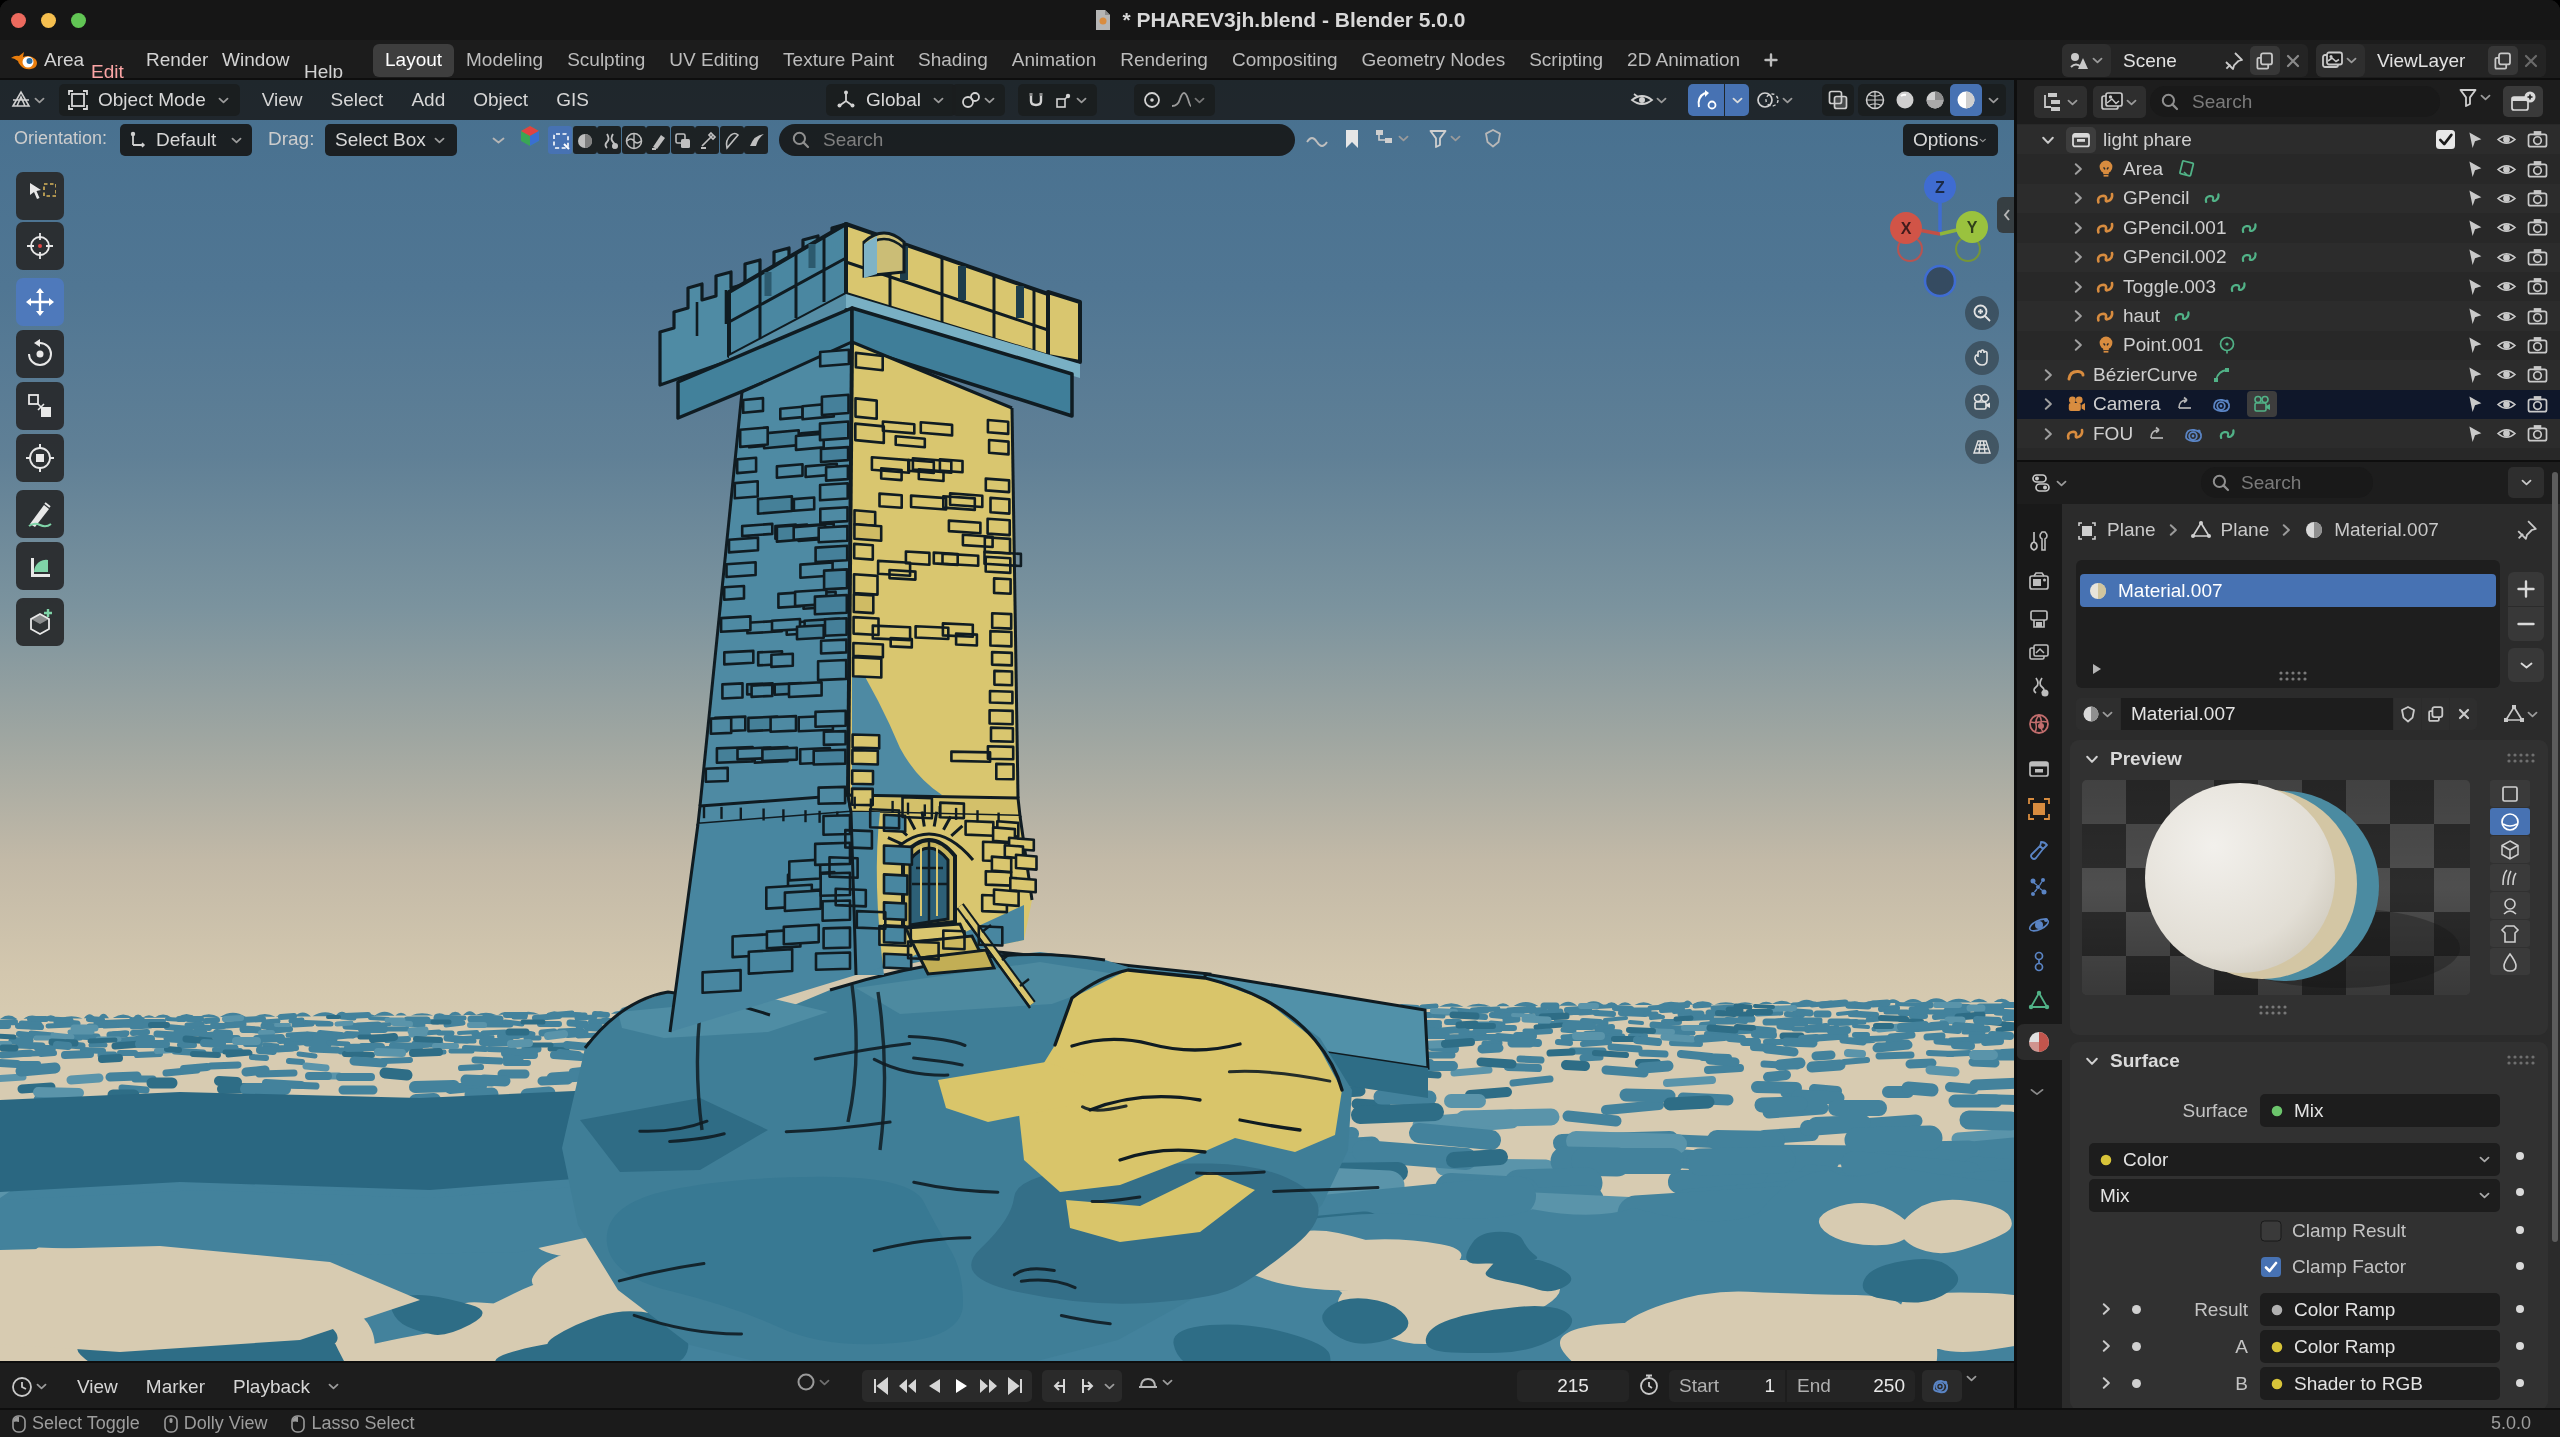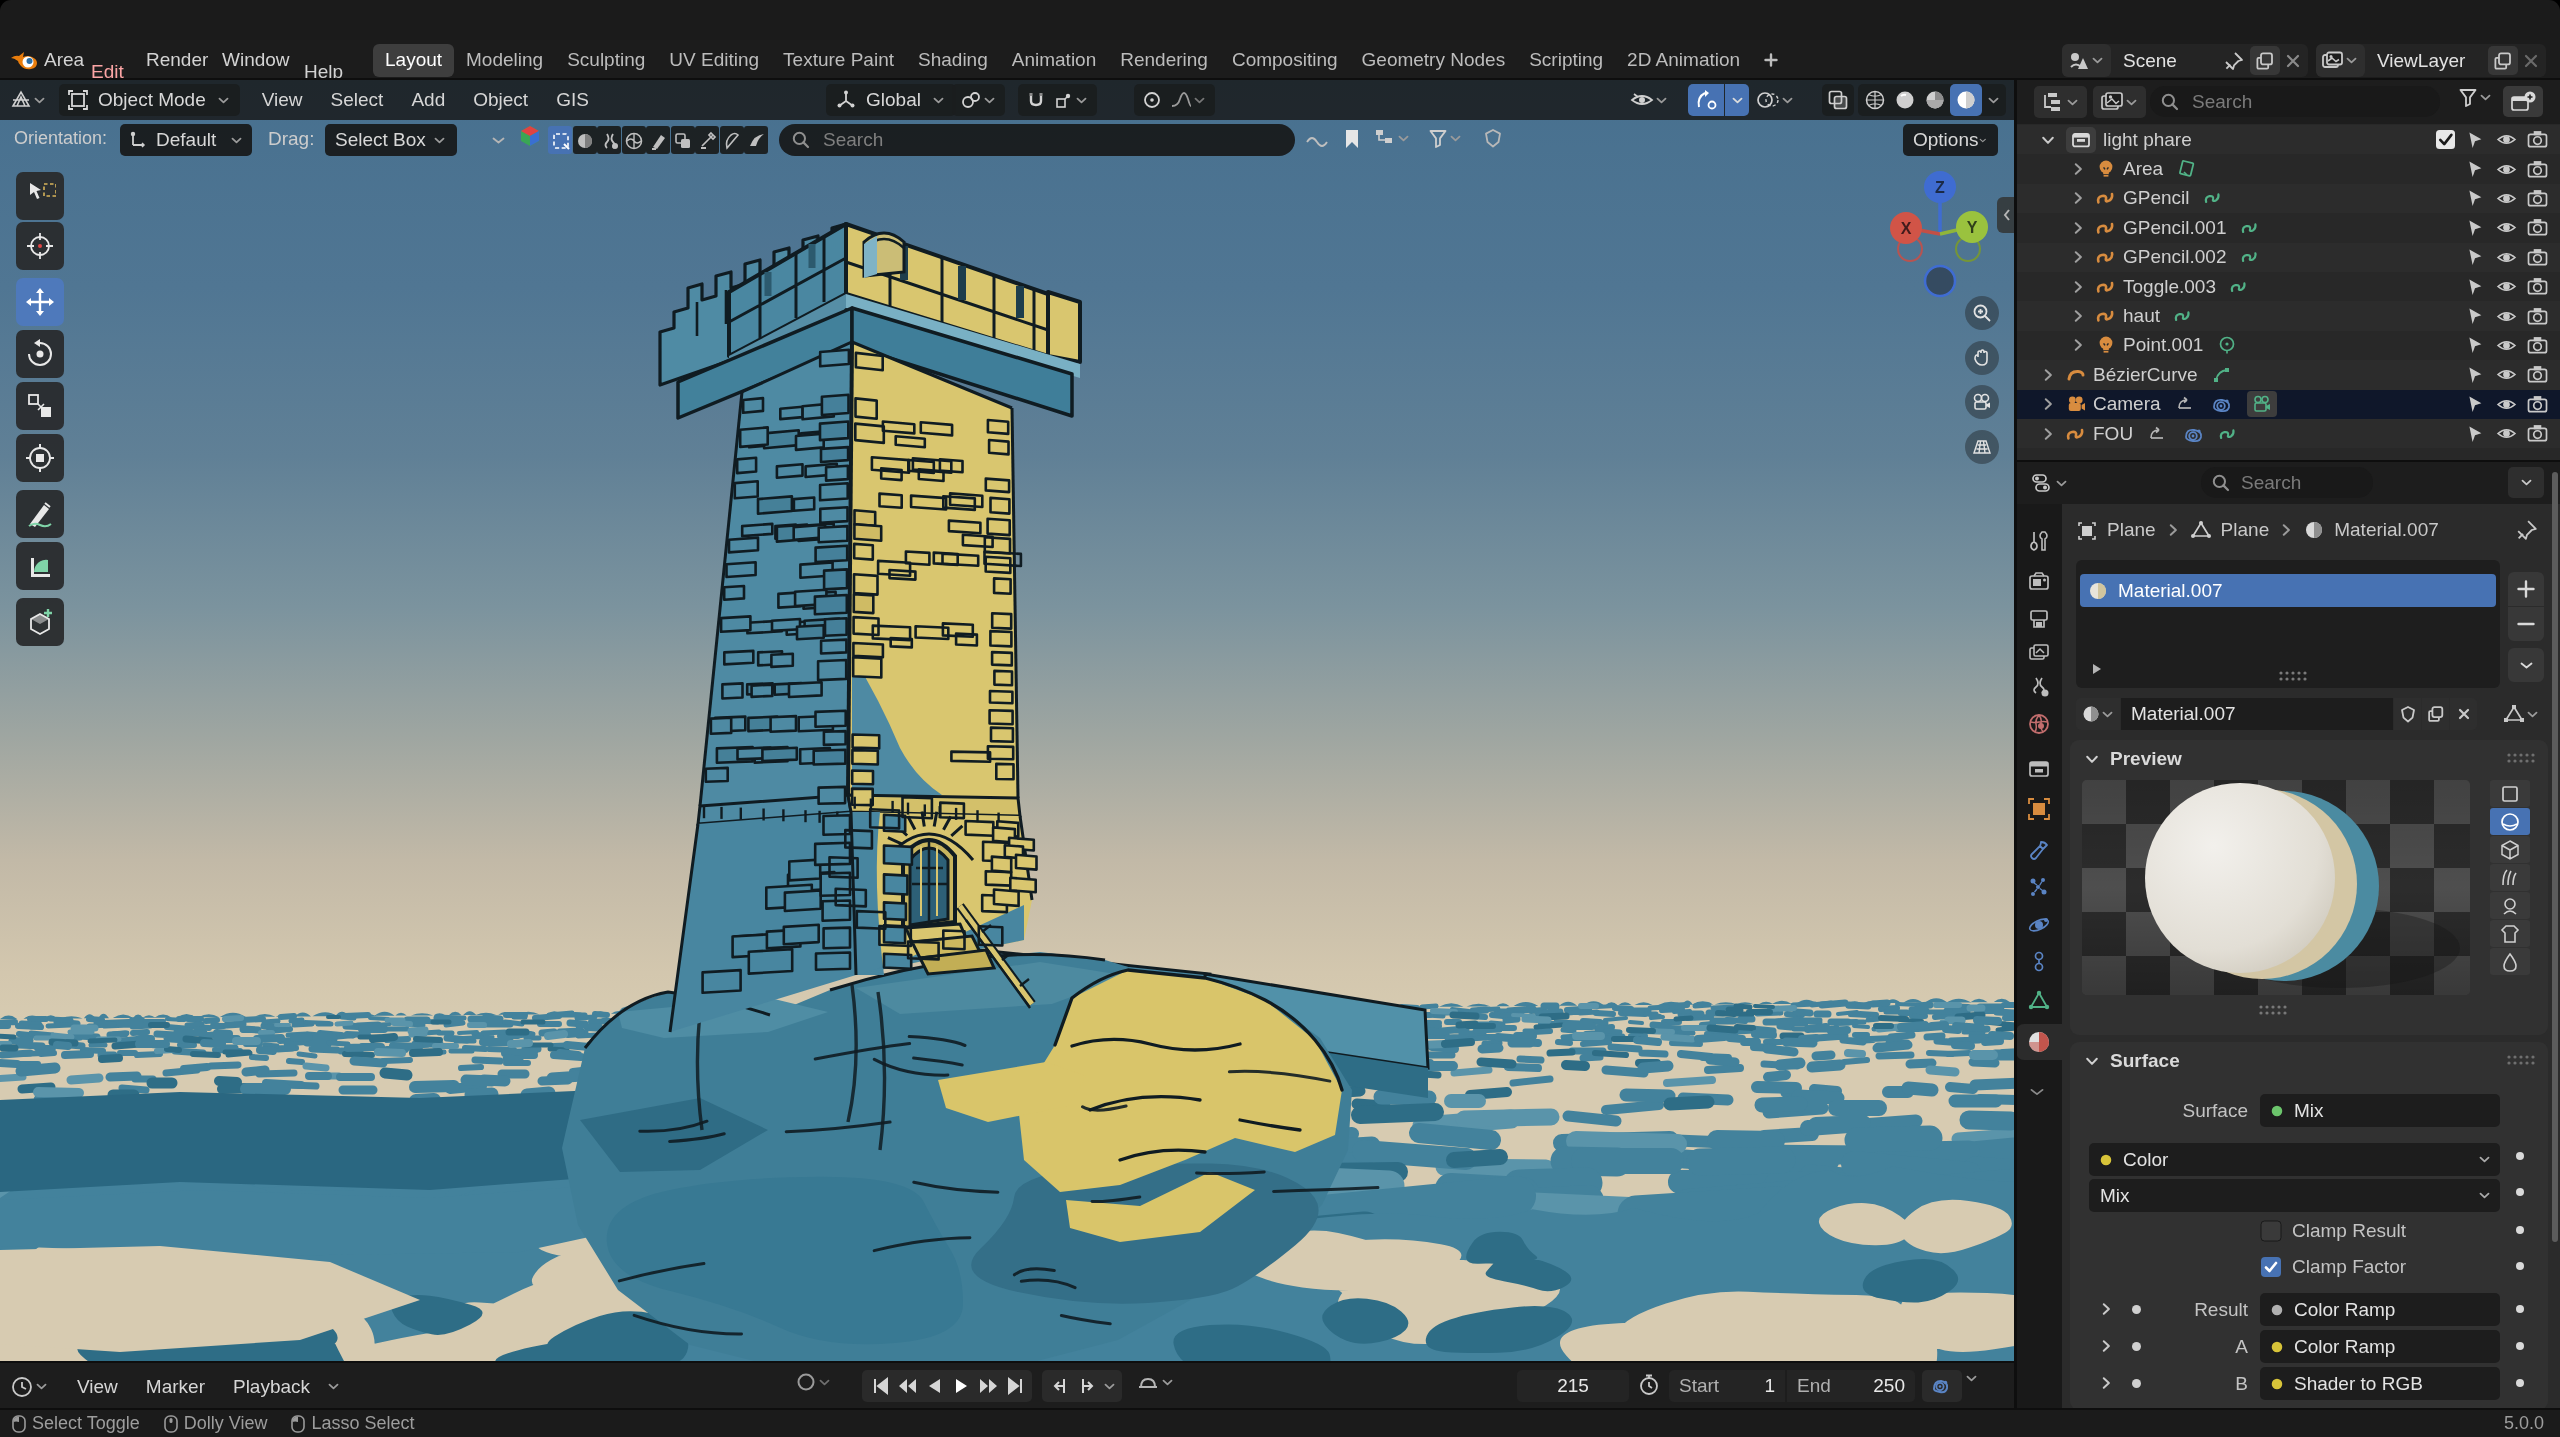--- a/index.html
+++ b/index.html
@@ -29,20 +29,35 @@
 .panel{position:absolute;left:54px;width:478px;background:#313131;border-radius:9px}
 .phead{color:#dadada;font-size:19px;font-weight:700}
 .fld{position:absolute;background:#1d1d1d;border-radius:5px;display:flex;align-items:center;color:#e3e3e3;font-size:19px;height:33px}
 .flbl{position:absolute;color:#c3c3c3;font-size:19px;text-align:right}
 .tl{left:0;top:1363px;width:2016px;height:47px;background:#1d1d1d}
 .sb{left:0;top:1410px;width:2560px;height:27px;background:#1b1b1b;color:#9d9d9d;font-size:18px}
 .border{position:absolute;background:#0e0e0e}
 </style></head><body>
 <div class="win">
 
+<div class="abs tb flex">
+<div class="light" style="position:absolute;left:11px;top:13px;background:#ec6a5e"></div>
+<div class="light" style="position:absolute;left:41px;top:13px;background:#f5bf4f"></div>
+<div class="light" style="position:absolute;left:71px;top:13px;background:#61c554"></div>
+<div class="abs flex" style="left:0;top:0;width:2560px;height:40px;justify-content:center">
+        <span style="margin-right:10px;display:flex">
+          <svg width="18" height="22" viewBox="0 0 18 22">
+            <path d="M2 1 L11 1 L16 6 L16 21 L2 21 Z" fill="#b5b5b5"></path>
+            <path d="M11 1 L11 6 L16 6" fill="#8a8a8a"></path>
+            <circle cx="9" cy="12" r="3.5" fill="#d98c3f"></circle>
+          </svg>
+        </span>
+        <span class="title">* PHAREV3jh.blend - Blender 5.0.0</span>
+      </div>
+</div>
 <div class="abs topbar flex">
 <div class="abs" style="left:10px;top:8px;display:flex">
         <svg width="30" height="24" viewBox="0 0 30 24">
           <path d="M8 13 Q4 10 1 10 Q5 7 9 8 L14 4 L13 9 Q18 7 22 9 Q27 11 27 15 Q27 20 21 21 Q15 22 11 18 Q8 15 8 13 Z" fill="#e87d0d"></path>
           <circle cx="18" cy="14" r="5.5" fill="#fff"></circle>
           <circle cx="19.5" cy="13" r="3" fill="#2b6fa8"></circle>
         </svg>
       </div>
 <div class="abs" style="left:44px;top:0;height:40px;display:flex;align-items:center;color:#d3d3d3;font-size:19px">Area</div>
 <div class="abs" style="left:91px;top:12px;height:40px;display:flex;align-items:center;color:#fca5a5;font-size:19px">Edit</div>
@@ -1998,19 +2013,19 @@
       </span>
       <span style="margin-left:4px">Dolly View</span>
 <span style="display:flex;margin-left:22px">
         <svg width="18" height="20" viewBox="0 0 18 20">
           <rect x="3" y="2" width="12" height="16" rx="5" stroke="#9a9a9a" stroke-width="1.6" fill="none"></rect>
           <path d="M3.5 8 Q6 7 9 8 L9 2.5 Q4.5 2.5 3.5 6 Z" fill="#9a9a9a"></path>
         </svg>
       </span>
       <span style="margin-left:4px">Lasso Select</span>
 <div style="flex:1"></div>
-      <span style="margin-right:16px">5.0.0</span>
+      <span style="margin-right:29px">5.0.0</span>
 </div>
 <div class="border" style="left:0;top:78px;width:2560px;height:2px"></div>
 <div class="border" style="left:2014px;top:80px;width:3px;height:1330px"></div>
 <div class="border" style="left:0;top:1361px;width:2016px;height:2px"></div>
 <div class="border" style="left:2016px;top:460px;width:544px;height:2px"></div>
 <div class="border" style="left:0;top:1408px;width:2560px;height:2px"></div>
 </div>
 </body></html>

